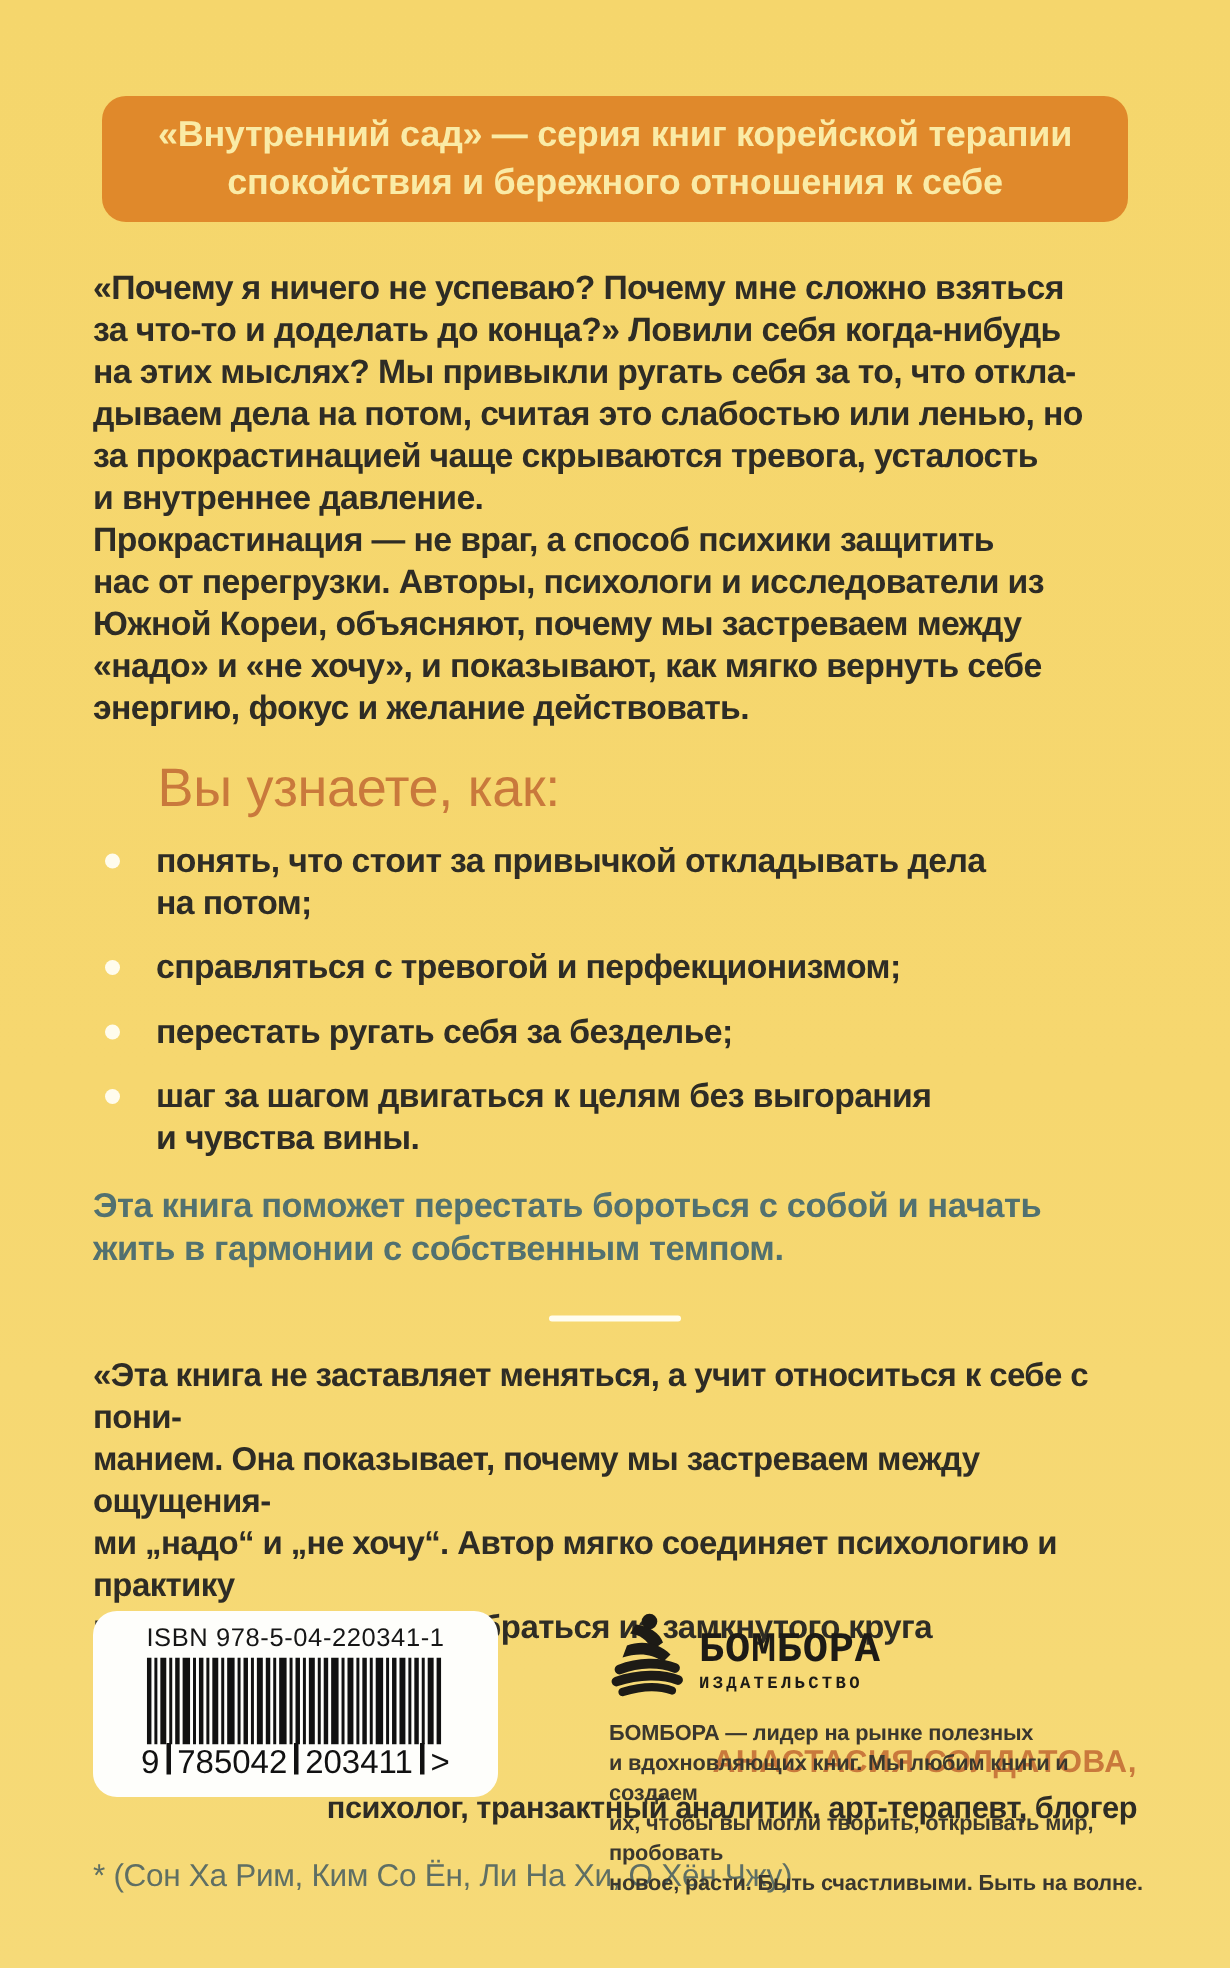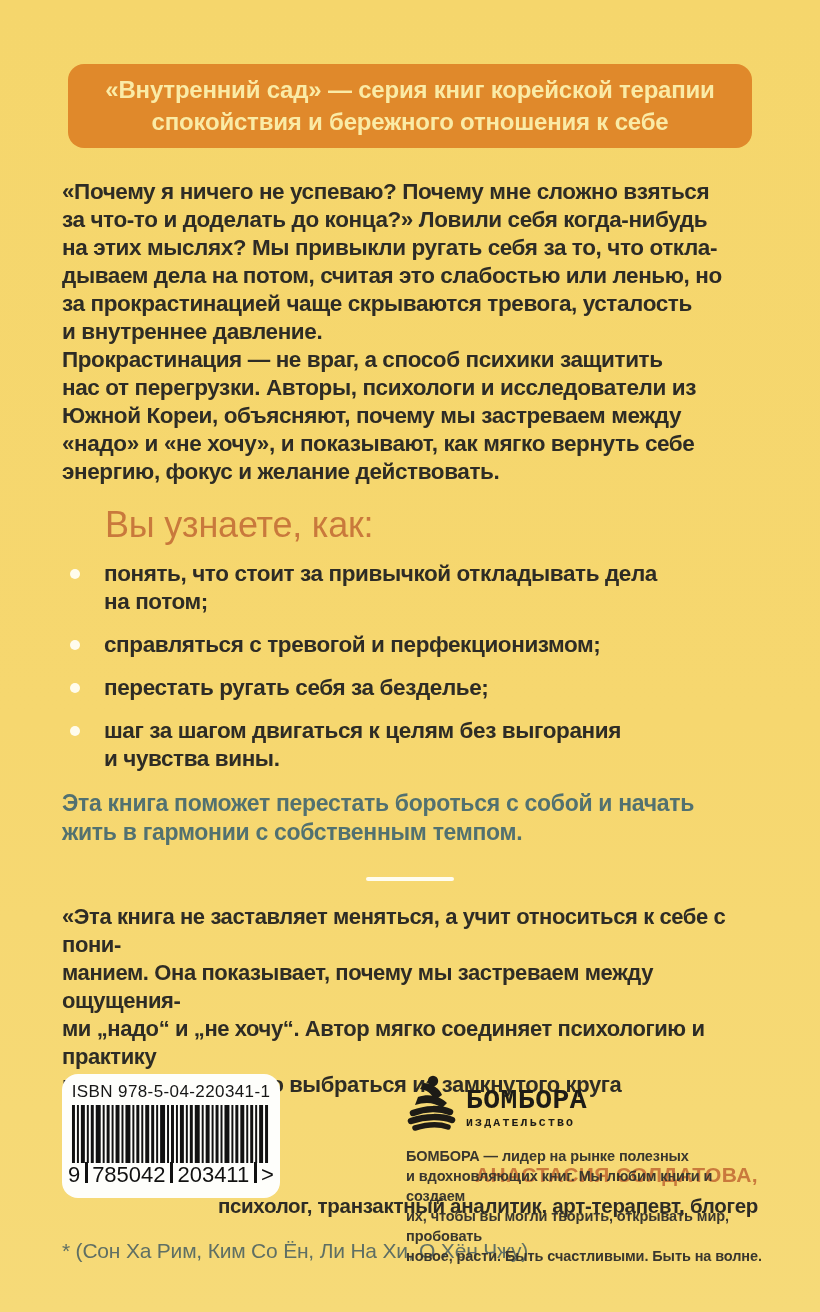--- a/index.html
+++ b/index.html
@@ -94,21 +94,21 @@
     margin-top:20px;
     color:#5f6f64;
     font-size:21px; line-height:26px;
     letter-spacing:-0.2px;
   }
   .bottom-row {
     position:absolute; left:62px; right:56px; bottom:46px;
     display:flex; justify-content:space-between; align-items:flex-start;
   }
   .barcode-box {
-    width:218px; height:124px;
+    width:270px; height:124px;
     background:#fefefb;
     border-radius:16px;
     padding:8px 12px 6px;
     display:flex; flex-direction:column; align-items:center;
   }
   .isbn-label {
     font-size:17px; line-height:20px; color:#161616;
     letter-spacing:0.4px; white-space:nowrap;
   }
   .bars { width:202px; height:58px; margin-top:3px; display:block; }

